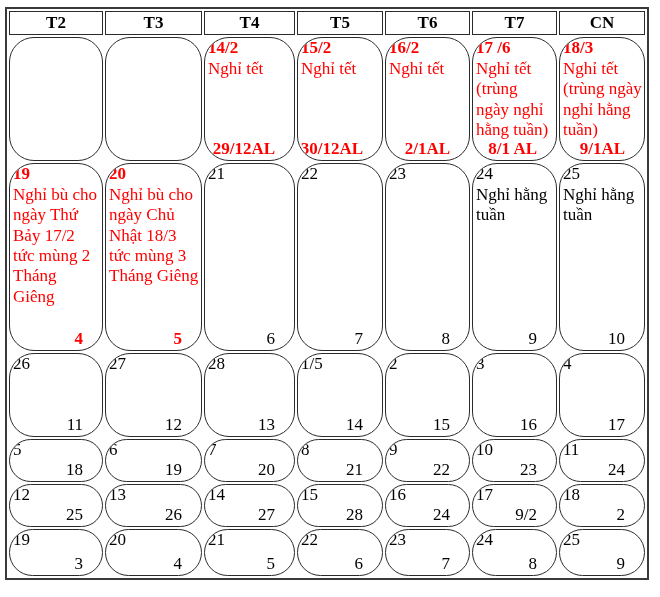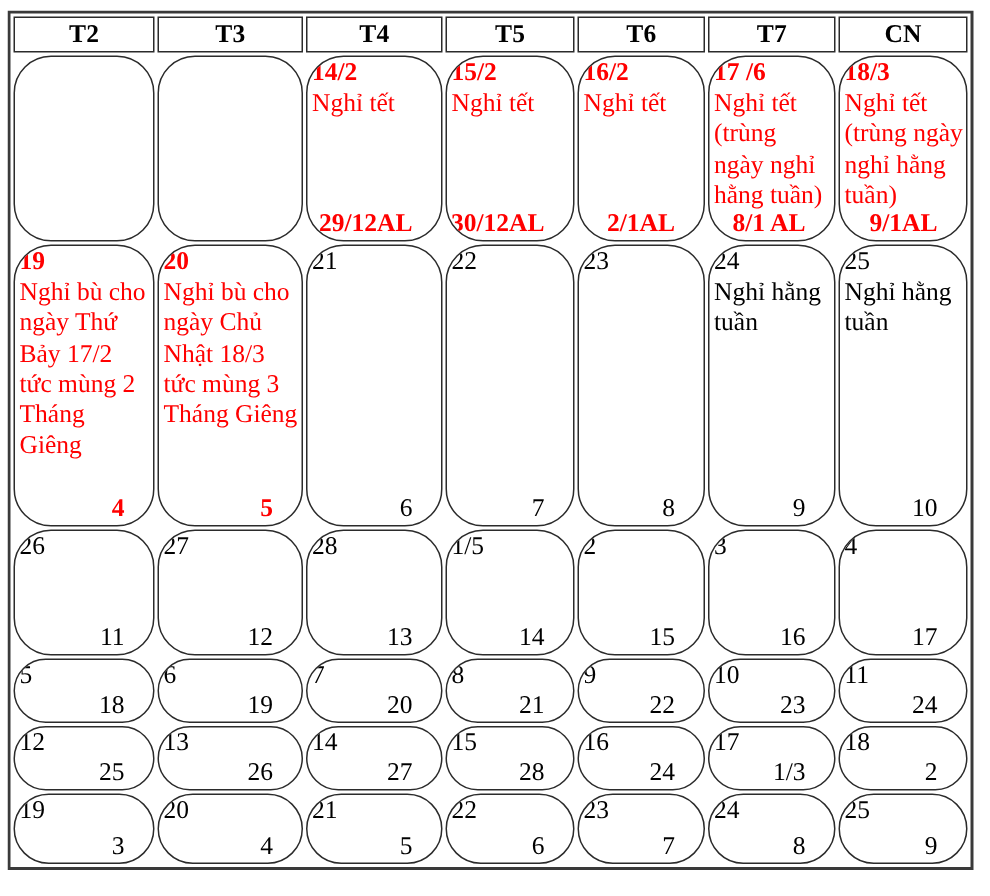--- a/index.html
+++ b/index.html
@@ -258,21 +258,21 @@
           <span class="lunar">28</span>
         </td>
       <td data-type="normal">
           <span class="day">16</span>
           <span class="note"><b></b><span></span></span>
           <span class="lunar">24</span>
         </td>
       <td data-type="normal">
           <span class="day">17</span>
           <span class="note"><b></b><span></span></span>
-          <span class="lunar">1/3</span>
+          <span class="lunar">9/2</span>
         </td>
       <td data-type="normal">
           <span class="day">18</span>
           <span class="note"><b></b><span></span></span>
           <span class="lunar">2</span>
         </td>
     </tr>
     <tr class="week6">
       <td data-type="normal">
           <span class="day">19</span>

